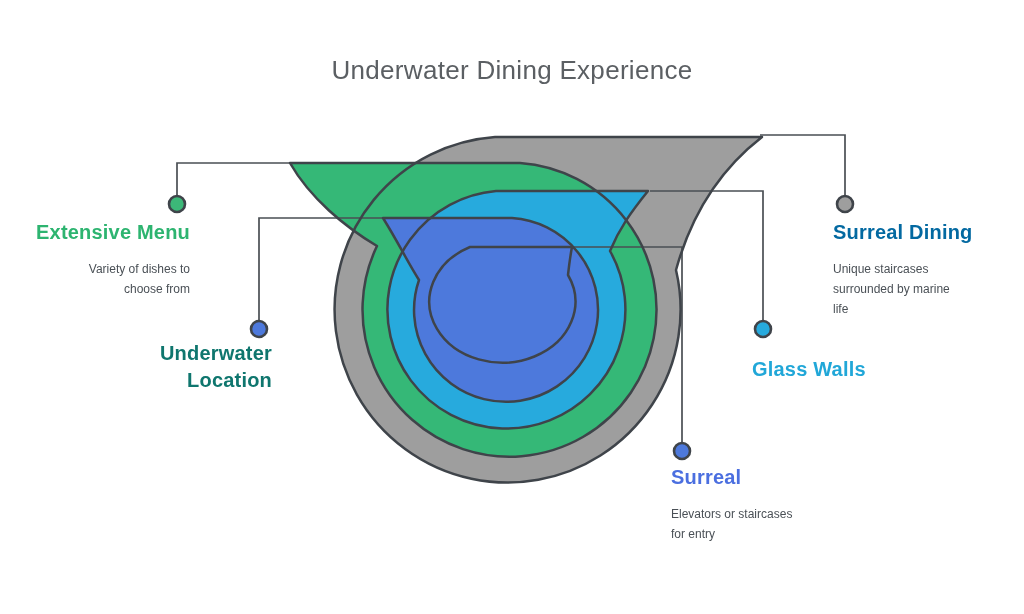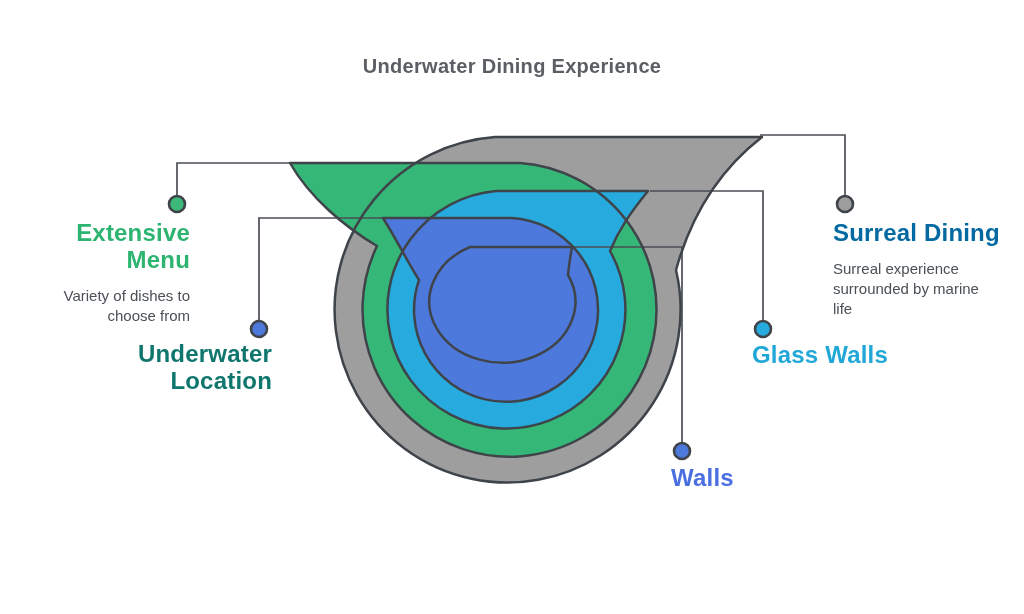--- a/index.html
+++ b/index.html
@@ -9,42 +9,42 @@
     position: relative;
     overflow: hidden;
     font-family: "Liberation Sans", sans-serif;
   }
   #stage { position: absolute; left: 0; top: 0; width: 1024px; height: 614px; }
   #funnel-svg { position: absolute; left: 0; top: 0; }
 
   .page-title {
     position: absolute; left: 0; right: 0; top: 55px;
     text-align: center;
-    font-size: 20px; font-weight: bold;
+    font-size: 26px; font-weight: normal;
     color: #5b5f63;
     letter-spacing: 0.3px;
   }
 
   .item { position: absolute; }
   .item .label {
-    font-size: 24px; font-weight: bold; line-height: 27px;
+    font-size: 20px; font-weight: bold; line-height: 27px;
     letter-spacing: 0.2px;
   }
   .item .desc {
     margin-top: 13px;
-    font-size: 15px; line-height: 20px;
+    font-size: 12px; line-height: 20px;
     color: #4a5056;
     white-space: pre-line;
   }
   .item.align-right { text-align: right; }
 
   #item-extensive  { right: 834px; top: 219px; width: 175px; }
   #item-underwater { right: 752px; top: 340px; width: 158px; }
   #item-surreal    { left: 833px;  top: 219px; width: 180px; }
-  #item-glass      { left: 752px;  top: 341px; width: 185px; }
+  #item-glass      { left: 752px;  top: 356px; width: 185px; }
   #item-access     { left: 671px;  top: 464px; width: 195px; }
 
   .connector { stroke: #4a4f54; stroke-width: 1.7; fill: none; }
   .outline   { stroke: #3f444a; stroke-width: 2.5; fill: none; stroke-linejoin: round; }
   .dot       { stroke: #3f444a; stroke-width: 2.6; }
 </style>
 </head>
 <body>
 
 <div id="stage">
@@ -83,26 +83,28 @@
     <div class="desc">Variety of dishes to
 choose from</div>
   </div>
 
   <div class="item align-right" id="item-underwater">
     <div class="label" style="color: #0f766e;">Underwater Location</div>
   </div>
 
   <div class="item" id="item-surreal">
     <div class="label" style="color: #0369a1;">Surreal Dining</div>
-    <div class="desc">Surreal experience
+    <div class="desc">Unique staircases
 surrounded by marine
 life</div>
   </div>
 
   <div class="item" id="item-glass">
     <div class="label" style="color: rgb(33, 167, 216);">Glass Walls</div>
   </div>
 
   <div class="item" id="item-access">
-    <div class="label" style="color: rgb(75, 111, 224);">Walls</div>
+    <div class="label" style="color: rgb(75, 111, 224);">Surreal</div>
+    <div class="desc">Elevators or staircases
+for entry</div>
   </div>
 
 </div>
 
 </body></html>

